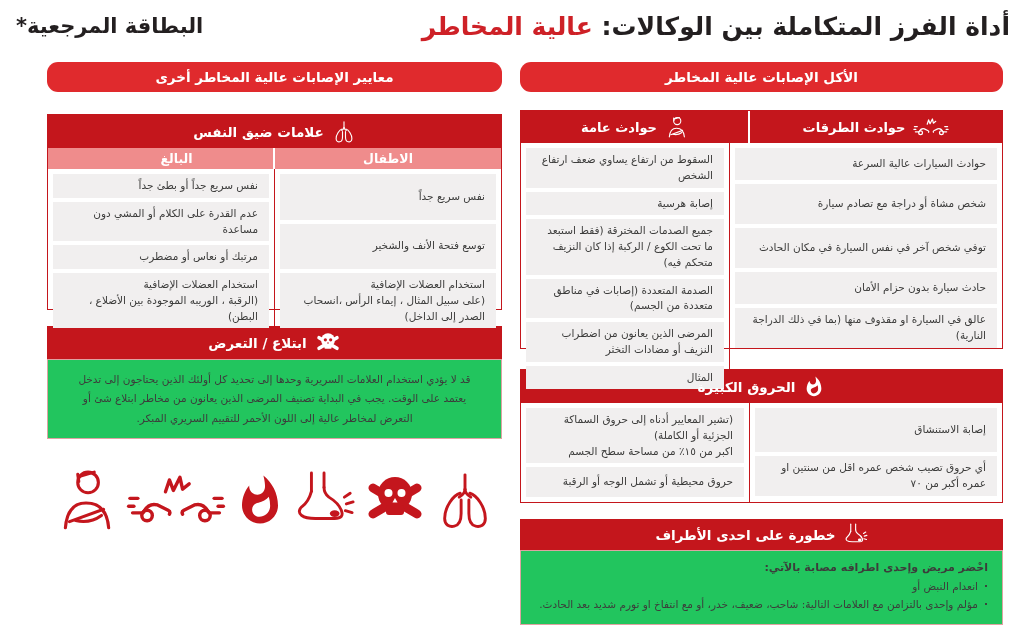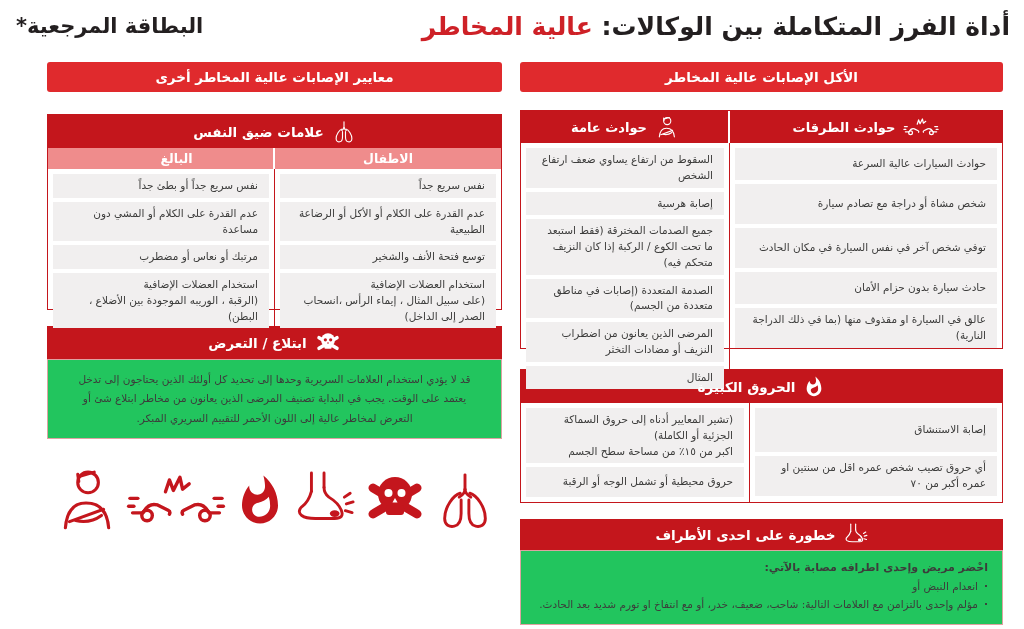--- a/index.html
+++ b/index.html
@@ -9,38 +9,38 @@
     direction:rtl;overflow:hidden;color:#3c3c3b;
   }
   
   .top{display:flex;justify-content:space-between;align-items:flex-start;padding:12px 14px 0 16px;height:48px;box-sizing:border-box;}
   .doc-title{font-size:25px;font-weight:bold;color:#231f20;letter-spacing:0;}
   .doc-title .red{color:#ce2127;}
   .ref-card{font-size:21px;font-weight:bold;color:#231f20;padding-top:2px;}
   
   .cols{position:absolute;top:62px;right:21px;left:47px;display:grid;grid-template-columns:483px 455px;column-gap:18px;}
   .banner{background:#e02a2d;color:#fff;font-weight:bold;font-size:13.5px;text-align:center;
-          border-radius:3px;height:30px;line-height:30px;}
+          border-radius:11px;height:30px;line-height:30px;}
   .sec-head{background:#c4161c;color:#fff;font-weight:bold;font-size:13.5px;
             display:flex;align-items:center;justify-content:center;gap:8px;height:33px;}
   .tbl{border:1px solid #c4161c;background:#fff;}
   .tbl-hd2{display:flex;gap:2px;background:#fff;}
   .tbl-hd2 .cellh{background:#c4161c;color:#fff;font-weight:bold;font-size:13px;height:32px;
                   display:flex;align-items:center;justify-content:center;gap:8px;}
   .pink-hd{display:flex;gap:2px;background:#fff;}
   .pink-hd .cellp{background:#ef8c8c;color:#fff;font-weight:bold;font-size:12.5px;height:21px;
                   display:flex;align-items:center;justify-content:center;}
   .body2{display:grid;background:#fff;}
   .stack{display:flex;flex-direction:column;gap:4px;padding:5px;box-sizing:border-box;}
   .vdiv{background:#c4161c;width:1px;}
   .cell{background:#f1efef;font-size:10.5px;line-height:1.5;color:#3c3c3b;
         display:flex;align-items:center;padding:4px 11px;box-sizing:border-box;white-space:pre-line;}
   .grow{flex:1;}
   
-  .w-road{width:272px;} .w-gen{flex:1;}
+  .w-road{width:252px;} .w-gen{flex:1;}
   .acc-body{grid-template-columns:272px 1px auto;height:205px;}
   .breath-body{grid-template-columns:226px 1px auto;height:140px;}
   .w-child{width:226px;} .w-adult{flex:1;padding-left:32px;}
   
   .burn-body{grid-template-columns:252px 1px auto;}
   
   .note-box{background:#22c55e;border:1px solid #dfa2a2;box-sizing:border-box;}
   .limb-box{padding:8px 14px 10px;font-size:10.5px;line-height:1.7;}
   .limb-intro{font-weight:bold;font-size:11px;color:#3c3c3b;}
   .bullet{display:flex;gap:6px;}
@@ -223,21 +223,20 @@
             </svg>
           <span>علامات ضيق النفس</span>
         </div>
         <div class="pink-hd">
           <div class="cellp w-child">الاطفال</div>
           <div class="cellp w-adult">البالغ</div>
         </div>
         <div class="body2 breath-body">
           <div class="stack">
             <div class="cell grow">نفس سريع جداً</div>
-            <div class="cell grow">عدم القدرة على الكلام أو الأكل أو الرضاعة الطبيعية</div>
             <div class="cell grow">توسع فتحة الأنف والشخير</div>
             <div class="cell grow">استخدام العضلات الإضافية
 (على سبيل المثال ، إيماء الرأس ،انسحاب الصدر إلى الداخل)</div>
           </div>
           <div class="vdiv"></div>
           <div class="stack">
             <div class="cell grow">نفس سريع جداً أو بطئ جداً</div>
             <div class="cell grow">عدم القدرة على الكلام أو المشي دون مساعدة</div>
             <div class="cell grow">مرتبك أو نعاس أو مضطرب</div>
             <div class="cell grow">استخدام العضلات الإضافية

